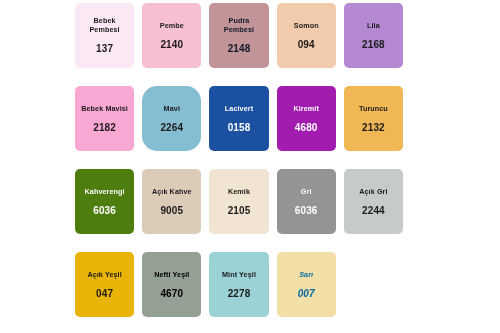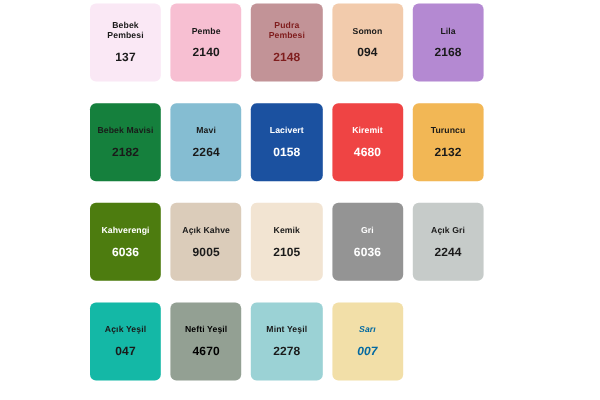--- a/index.html
+++ b/index.html
@@ -57,45 +57,45 @@
 
 <div id="palette-grid" style="grid-template-columns: repeat(5, 1fr); grid-template-rows: repeat(4, 1fr);">
     <div class="swatch" style="background: rgb(250, 232, 245); color: rgb(26, 26, 26);">
       <div class="swatch-name">Bebek Pembesi</div>
       <div class="swatch-code">137</div>
     </div>
     <div class="swatch" style="background: rgb(247, 191, 210); color: rgb(26, 26, 26);">
       <div class="swatch-name">Pembe</div>
       <div class="swatch-code">2140</div>
     </div>
-    <div class="swatch" style="background: rgb(194, 147, 151); color: #7f1d1d;">
+    <div class="swatch" style="background: rgb(194, 147, 151); color: #0f172a;">
       <div class="swatch-name">Pudra Pembesi</div>
       <div class="swatch-code">2148</div>
     </div>
     <div class="swatch" style="background: rgb(242, 203, 172); color: rgb(26, 26, 26);">
       <div class="swatch-name">Somon</div>
       <div class="swatch-code">094</div>
     </div>
     <div class="swatch" style="background: rgb(180, 137, 210); color: rgb(26, 26, 26);">
       <div class="swatch-name">Lila</div>
       <div class="swatch-code">2168</div>
     </div>
-    <div class="swatch" style="background: #15803d; color: rgb(26, 26, 26);">
+    <div class="swatch" style="background: #f9a8d4; color: rgb(26, 26, 26);">
       <div class="swatch-name">Bebek Mavisi</div>
       <div class="swatch-code">2182</div>
     </div>
-    <div class="swatch" style="background: rgb(133, 189, 210); color: rgb(26, 26, 26);">
+    <div class="swatch" style="background: rgb(133, 189, 210); color: rgb(26, 26, 26); border-radius: 15px;">
       <div class="swatch-name">Mavi</div>
       <div class="swatch-code">2264</div>
     </div>
     <div class="swatch" style="background: rgb(27, 81, 160); color: rgb(255, 255, 255);">
       <div class="swatch-name">Lacivert</div>
       <div class="swatch-code">0158</div>
     </div>
-    <div class="swatch" style="background: #ef4444; color: rgb(255, 255, 255);">
+    <div class="swatch" style="background: #a21caf; color: rgb(255, 255, 255);">
       <div class="swatch-name">Kiremit</div>
       <div class="swatch-code">4680</div>
     </div>
     <div class="swatch" style="background: rgb(242, 183, 85); color: rgb(26, 26, 26);">
       <div class="swatch-name">Turuncu</div>
       <div class="swatch-code">2132</div>
     </div>
     <div class="swatch" style="background: #4d7c0f; color: rgb(255, 255, 255);">
       <div class="swatch-name">Kahverengi</div>
       <div class="swatch-code">6036</div>
@@ -109,21 +109,21 @@
       <div class="swatch-code">2105</div>
     </div>
     <div class="swatch" style="background: rgb(148, 148, 148); color: rgb(255, 255, 255);">
       <div class="swatch-name">Gri</div>
       <div class="swatch-code">6036</div>
     </div>
     <div class="swatch" style="background: rgb(198, 203, 201); color: rgb(26, 26, 26);">
       <div class="swatch-name">Açık Gri</div>
       <div class="swatch-code">2244</div>
     </div>
-    <div class="swatch" style="background: #14b8a6; color: rgb(26, 26, 26);">
+    <div class="swatch" style="background: #eab308; color: rgb(26, 26, 26);">
       <div class="swatch-name">Açık Yeşil</div>
       <div class="swatch-code">047</div>
     </div>
     <div class="swatch" style="background: rgb(147, 160, 147); color: #000000;">
       <div class="swatch-name">Nefti Yeşil</div>
       <div class="swatch-code">4670</div>
     </div>
     <div class="swatch" style="background: rgb(155, 210, 213); color: rgb(26, 26, 26);">
       <div class="swatch-name">Mint Yeşil</div>
       <div class="swatch-code">2278</div>

